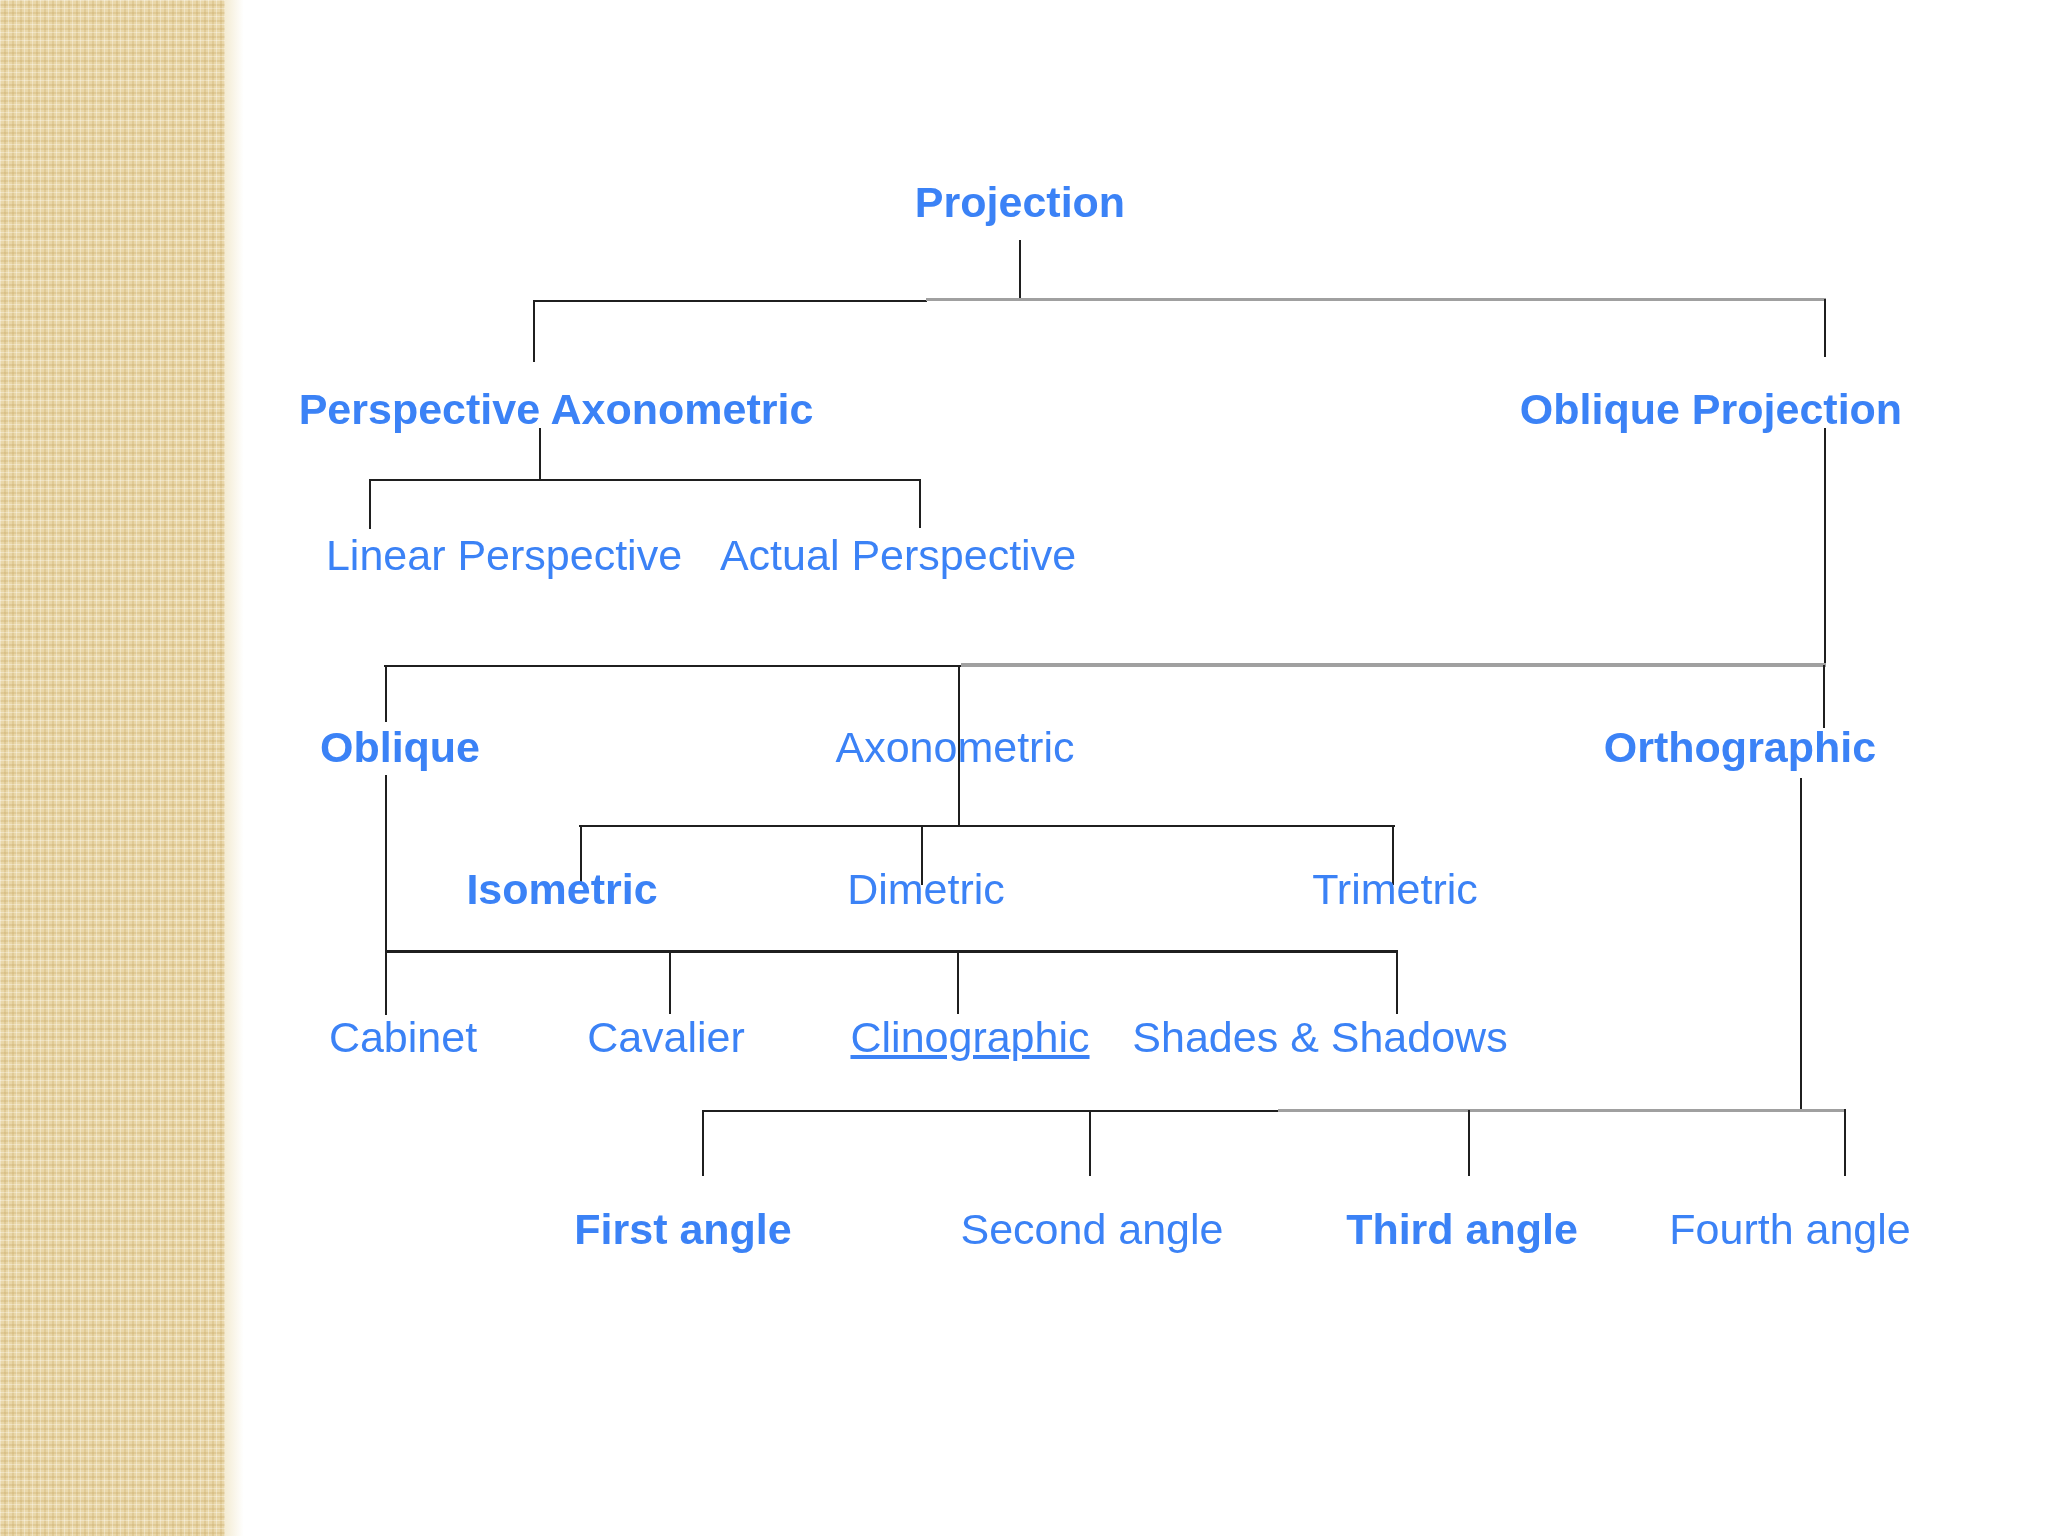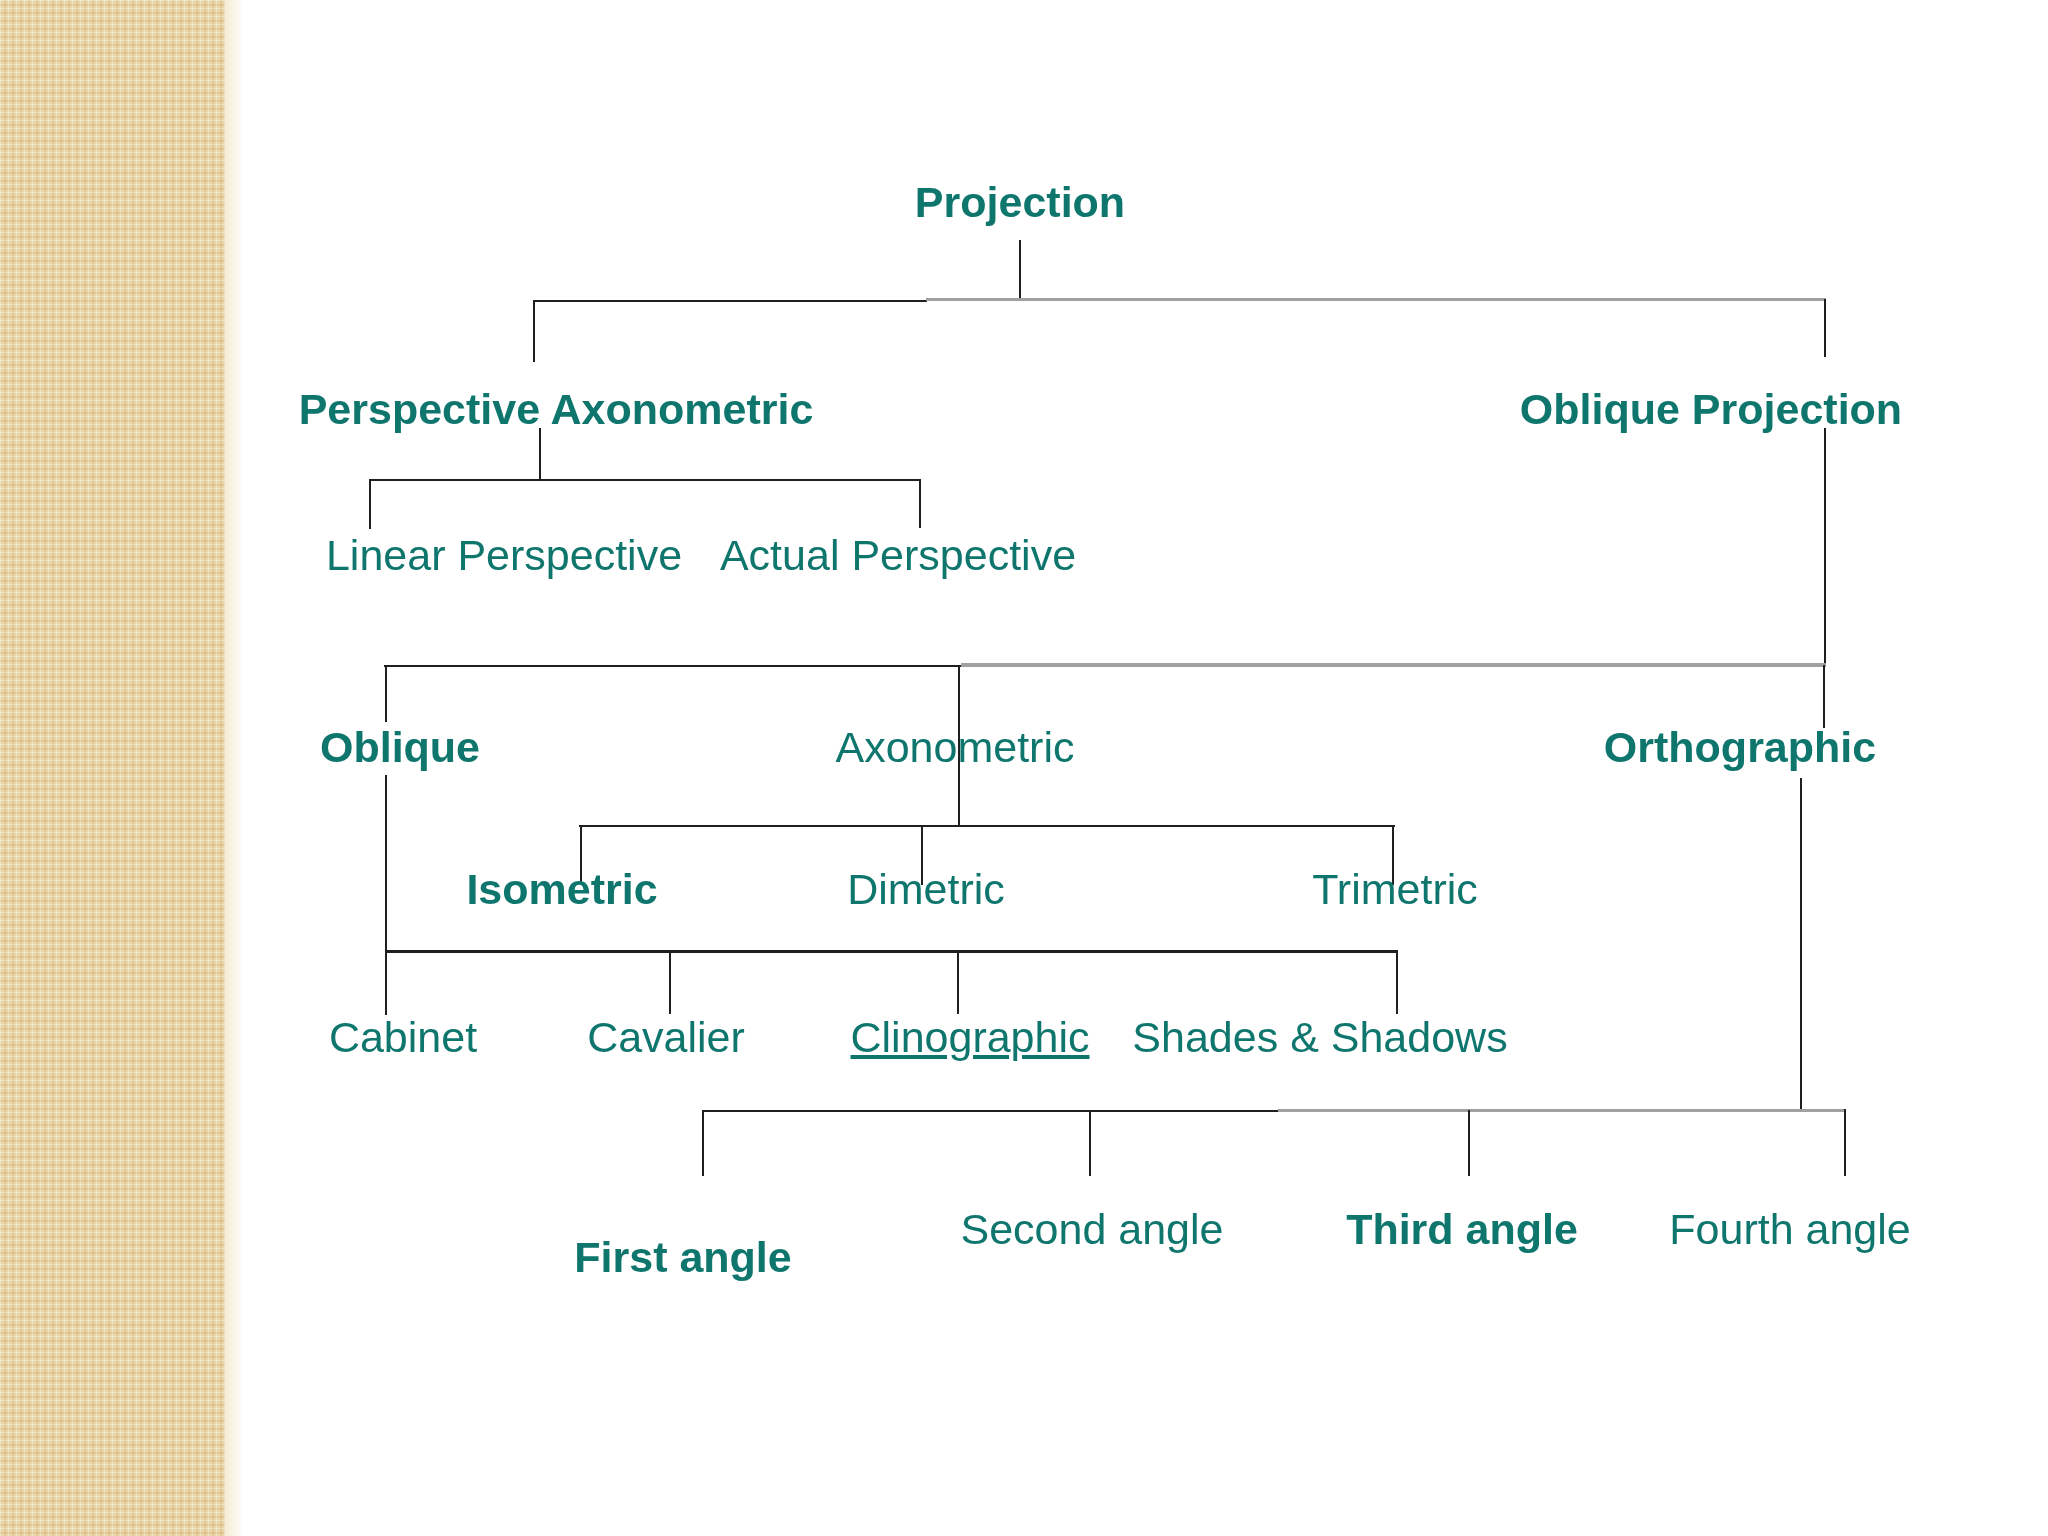--- a/index.html
+++ b/index.html
@@ -37,21 +37,21 @@
     background: #1f1f1f;
   }
   .ln.shadow { background: #a0a0a0; }
   
   .lbl {
     position: absolute;
     transform: translateX(-50%);
     white-space: nowrap;
     font-size: 43px;
     line-height: 1.18;
-    color: #0f766e;
+    color: #3b82f6;
     letter-spacing: 0px;
   }
   .lbl.b { font-weight: bold; }
 </style>
 </head>
 <body>
 
 <div class="slide">
 
   <div class="texture-strip"></div>
@@ -110,19 +110,19 @@
 
     <span class="lbl b" style="left:562px;top:864px;">Isometric</span>
     <span class="lbl" style="left:926px;top:864px;">Dimetric</span>
     <span class="lbl" style="left:1395px;top:864px;">Trimetric</span>
 
     <span class="lbl" style="left:403px;top:1012px;">Cabinet</span>
     <span class="lbl" style="left:666px;top:1012px;">Cavalier</span>
     <span class="lbl" style="left:970px;top:1012px;text-decoration:underline;">Clinographic</span>
     <span class="lbl" style="left:1320px;top:1012px;">Shades &amp; Shadows</span>
 
-    <span class="lbl b" style="left:683px;top:1232px;">First angle</span>
+    <span class="lbl b" style="left:683px;top:1204px;">First angle</span>
     <span class="lbl" style="left:1092px;top:1204px;">Second angle</span>
     <span class="lbl b" style="left:1462px;top:1204px;">Third angle</span>
     <span class="lbl" style="left:1790px;top:1204px;">Fourth angle</span>
 
   </div>
 </div>
 
 </body></html>

